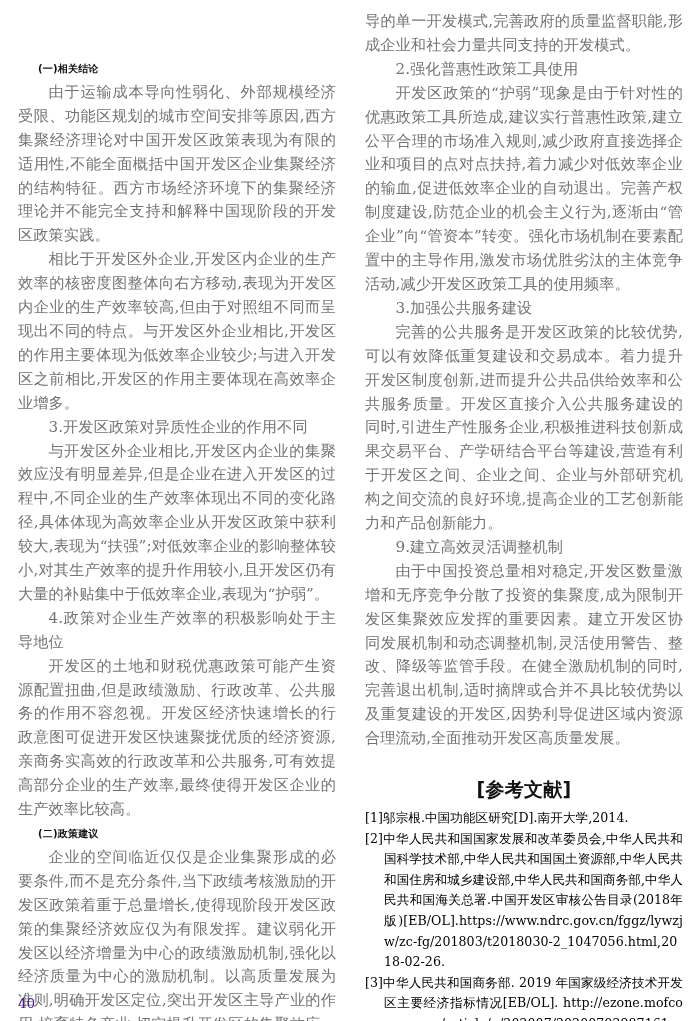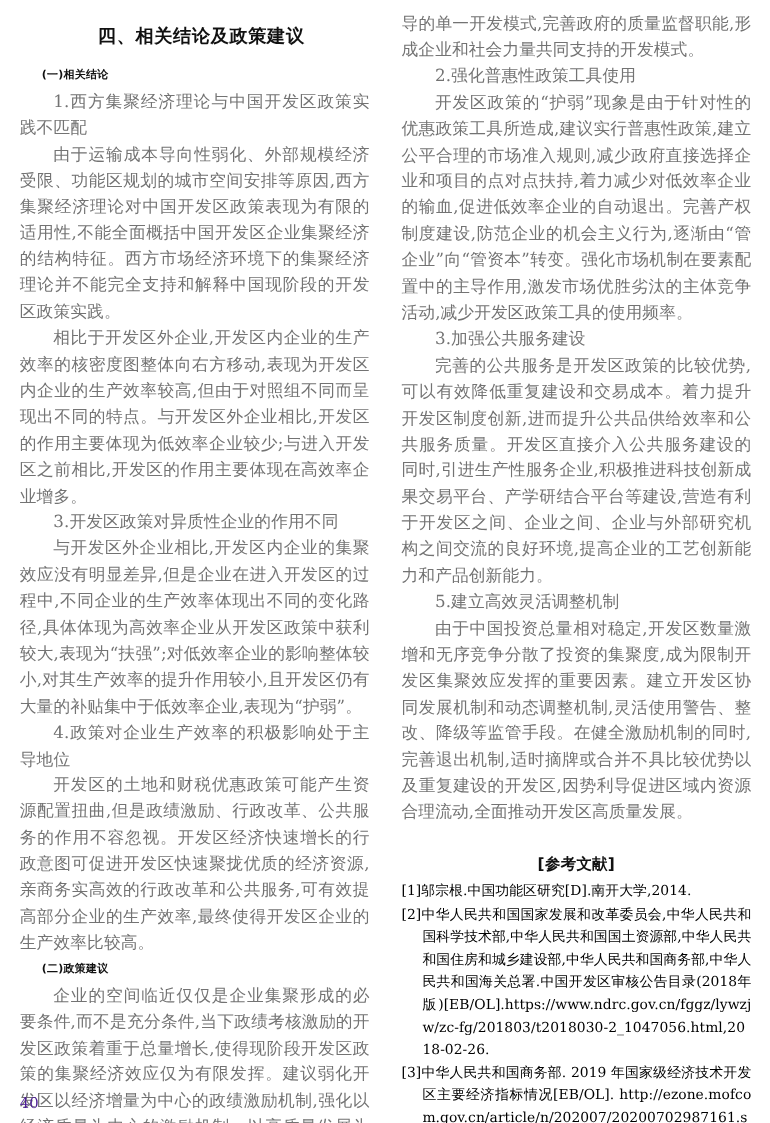--- a/index.html
+++ b/index.html
@@ -63,21 +63,21 @@
     font-size: 10px;
     line-height: 23.9px;
     margin: 0;
     text-indent: 2em;
     letter-spacing: 0.2px;
     color: #111;
   }
   .refs-title {
     font-family: "DejaVu Sans", "Liberation Sans", sans-serif;
     font-weight: bold;
-    font-size: 14px;
+    font-size: 19px;
     text-align: center;
     margin: 0;
     padding-top: 26px;
     padding-bottom: 5px;
     letter-spacing: 0.3px;
     color: #111;
   }
   .ref-item {
     font-size: 12.6px;
     line-height: 20.6px;
@@ -98,42 +98,40 @@
     line-height: 16px;
     color: #4c1d95;
     font-family: "DejaVu Serif", "Liberation Serif", serif;
   }
 </style>
 </head>
 <body>
 
 <div class="page">
 
-  <div class="page-title">四、相关结论及政策建议</div>
 
   <div class="col col-left">
     <p class="subhead">(一)相关结论</p>
-    <p class="para num">1.西方集聚经济理论与中国开发区政策实践不匹配</p>
     <p class="para">由于运输成本导向性弱化、外部规模经济受限、功能区规划的城市空间安排等原因,西方集聚经济理论对中国开发区政策表现为有限的适用性,不能全面概括中国开发区企业集聚经济的结构特征。西方市场经济环境下的集聚经济理论并不能完全支持和解释中国现阶段的开发区政策实践。</p>
     <p class="para">相比于开发区外企业,开发区内企业的生产效率的核密度图整体向右方移动,表现为开发区内企业的生产效率较高,但由于对照组不同而呈现出不同的特点。与开发区外企业相比,开发区的作用主要体现为低效率企业较少;与进入开发区之前相比,开发区的作用主要体现在高效率企业增多。</p>
     <p class="para num">3.开发区政策对异质性企业的作用不同</p>
     <p class="para">与开发区外企业相比,开发区内企业的集聚效应没有明显差异,但是企业在进入开发区的过程中,不同企业的生产效率体现出不同的变化路径,具体体现为高效率企业从开发区政策中获利较大,表现为“扶强”;对低效率企业的影响整体较小,对其生产效率的提升作用较小,且开发区仍有大量的补贴集中于低效率企业,表现为“护弱”。</p>
     <p class="para num">4.政策对企业生产效率的积极影响处于主导地位</p>
     <p class="para">开发区的土地和财税优惠政策可能产生资源配置扭曲,但是政绩激励、行政改革、公共服务的作用不容忽视。开发区经济快速增长的行政意图可促进开发区快速聚拢优质的经济资源,亲商务实高效的行政改革和公共服务,可有效提高部分企业的生产效率,最终使得开发区企业的生产效率比较高。</p>
     <p class="subhead">(二)政策建议</p>
     <p class="para">企业的空间临近仅仅是企业集聚形成的必要条件,而不是充分条件,当下政绩考核激励的开发区政策着重于总量增长,使得现阶段开发区政策的集聚经济效应仅为有限发挥。建议弱化开发区以经济增量为中心的政绩激励机制,强化以经济质量为中心的激励机制。以高质量发展为准则,明确开发区定位,突出开发区主导产业的作用,培育特色产业,切实提升开发区的集聚效应。同时,弱化政府主</p>
   </div>
 
   <div class="col col-right">
     <p class="para noindent">导的单一开发模式,完善政府的质量监督职能,形成企业和社会力量共同支持的开发模式。</p>
     <p class="para num">2.强化普惠性政策工具使用</p>
     <p class="para">开发区政策的“护弱”现象是由于针对性的优惠政策工具所造成,建议实行普惠性政策,建立公平合理的市场准入规则,减少政府直接选择企业和项目的点对点扶持,着力减少对低效率企业的输血,促进低效率企业的自动退出。完善产权制度建设,防范企业的机会主义行为,逐渐由“管企业”向“管资本”转变。强化市场机制在要素配置中的主导作用,激发市场优胜劣汰的主体竞争活动,减少开发区政策工具的使用频率。</p>
     <p class="para num">3.加强公共服务建设</p>
     <p class="para">完善的公共服务是开发区政策的比较优势,可以有效降低重复建设和交易成本。着力提升开发区制度创新,进而提升公共品供给效率和公共服务质量。开发区直接介入公共服务建设的同时,引进生产性服务企业,积极推进科技创新成果交易平台、产学研结合平台等建设,营造有利于开发区之间、企业之间、企业与外部研究机构之间交流的良好环境,提高企业的工艺创新能力和产品创新能力。</p>
-    <p class="para num">5.建立高效灵活调整机制</p>
+    <p class="para num">9.建立高效灵活调整机制</p>
     <p class="para">由于中国投资总量相对稳定,开发区数量激增和无序竞争分散了投资的集聚度,成为限制开发区集聚效应发挥的重要因素。建立开发区协同发展机制和动态调整机制,灵活使用警告、整改、降级等监管手段。在健全激励机制的同时,完善退出机制,适时摘牌或合并不具比较优势以及重复建设的开发区,因势利导促进区域内资源合理流动,全面推动开发区高质量发展。</p>
 
     <div class="refs-title">[参考文献]</div>
 
     <p class="ref-item">[1]邬宗根.中国功能区研究[D].南开大学,2014.</p>
     <p class="ref-item">[2]中华人民共和国国家发展和改革委员会,中华人民共和国科学技术部,中华人民共和国国土资源部,中华人民共和国住房和城乡建设部,中华人民共和国商务部,中华人民共和国海关总署.中国开发区审核公告目录(2018年版)[EB/OL].https://www.ndrc.gov.cn/fggz/lywzjw/zc-fg/201803/t2018030-2_1047056.html,2018-02-26.</p>
     <p class="ref-item">[3]中华人民共和国商务部. 2019 年国家级经济技术开发区主要经济指标情况[EB/OL]. http://ezone.mofcom.gov.cn/article/n/202007/20200702987161.shtml,2020-07-28.</p>
 
   </div>
 

